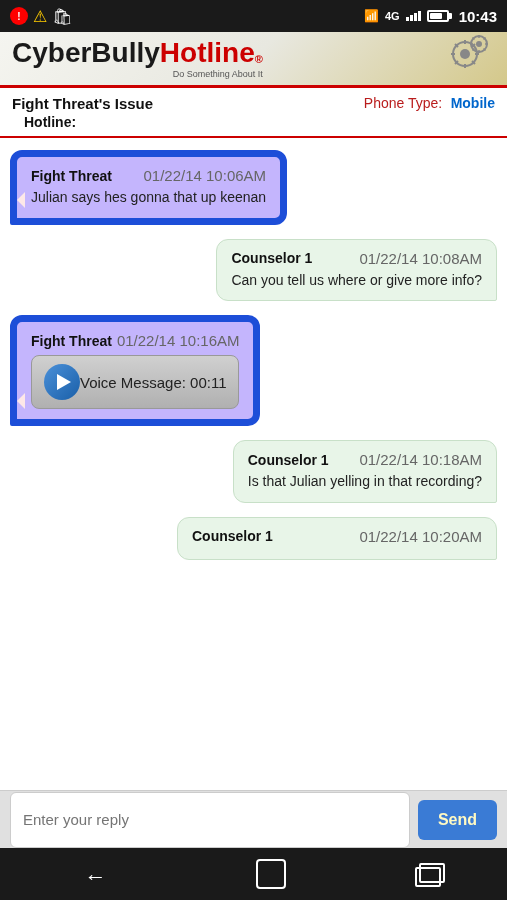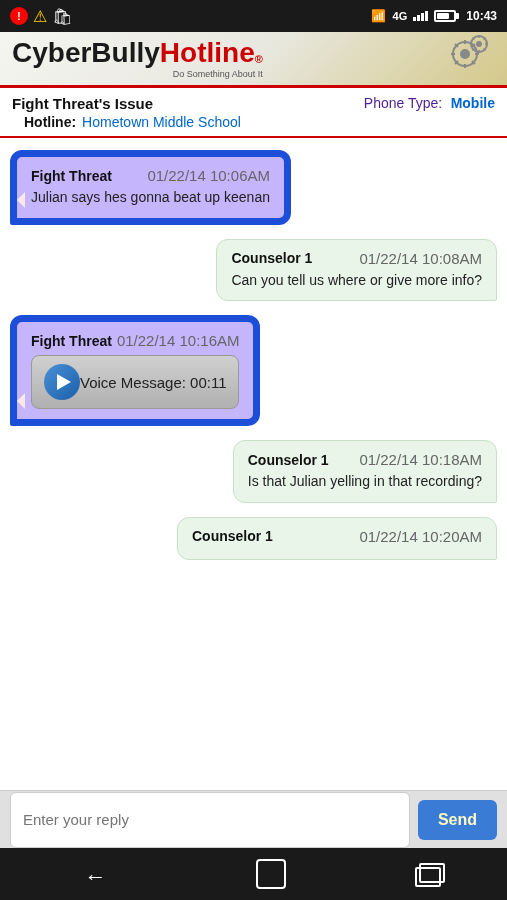--- a/index.html
+++ b/index.html
@@ -71,21 +71,21 @@
 
     
     .info-bar {
       background: #fff;
       padding: 6px 12px;
       border-bottom: 2px solid #cc0000;
       flex-shrink: 0;
     }
     .info-row1 { display: flex; justify-content: space-between; align-items: center; margin-bottom: 2px; }
     .info-issue { font-weight: bold; font-size: 15px; color: #111; }
-    .info-phone-label { font-size: 14px; color: #4c1d95; }
+    .info-phone-label { font-size: 14px; color: #b91c1c; }
     .info-phone-value { font-size: 14px; color: #0066cc; font-weight: bold; }
     .info-row2 { display: flex; align-items: center; gap: 6px; }
     .info-hotline-label { font-size: 14px; color: #111; font-weight: bold; margin-left: 12px; }
     .info-hotline-value { font-size: 14px; color: #0066cc; }
 
     
     .chat-area {
       flex: 1;
       overflow-y: auto;
       background: #fff;
@@ -239,21 +239,21 @@
     <span style="font-size:11px;font-weight:bold;color:white;">4G</span>
     <div class="signal-bars">
       <span style="height:4px;"></span>
       <span style="height:6px;"></span>
       <span style="height:8px;"></span>
       <span style="height:10px;"></span>
     </div>
     <div class="battery-icon">
       <div class="battery-fill"></div>
     </div>
-    <span style="font-size:12px;font-weight:bold;color:white;margin-left:4px;">10:43</span>
+    <span style="font-size:15px;font-weight:bold;color:white;margin-left:4px;">10:43</span>
   </div>
 </div>
 
 <div class="app-header">
   <div class="logo-area">
     <div style="display:flex;align-items:center;">
       <span class="logo-main">
         <span class="logo-cyber">CyberBully</span><span class="logo-hotline" style="color:#cc0000;position:relative;">Hotline</span>
       </span>
       <span style="font-size:11px;color:#cc0000;font-weight:bold;align-self:flex-end;margin-bottom:2px;">®</span>
@@ -293,33 +293,32 @@
 <div class="info-bar">
   <div class="info-row1">
     <span class="info-issue">Fight Threat's Issue</span>
     <span>
       <span class="info-phone-label">Phone Type:</span>
       <span class="info-phone-value" style="margin-left:4px;">Mobile</span>
     </span>
   </div>
   <div class="info-row2">
     <span class="info-hotline-label">Hotline:</span>
-    <span class="info-hotline-value">Hometown Middle School</span>
   </div>
 </div>
 
 <div class="chat-area">
 
   <div class="bubble-wrapper left">
     <div class="bubble fight">
       <div class="bubble-header">
         <span class="bubble-sender">Fight Threat</span>
         <span class="bubble-time">01/22/14 10:06AM</span>
       </div>
-      <div class="bubble-text">Julian says hes gonna beat up keenan</div>
+      <div class="bubble-text">Julian says hes gonna that up keenan</div>
     </div>
   </div>
 
   <div class="bubble-wrapper right">
     <div class="bubble counselor">
       <div class="bubble-header">
         <span class="bubble-sender">Counselor 1</span>
         <span class="bubble-time">01/22/14 10:08AM</span>
       </div>
       <div class="bubble-text">Can you tell us where or give more info?</div>

